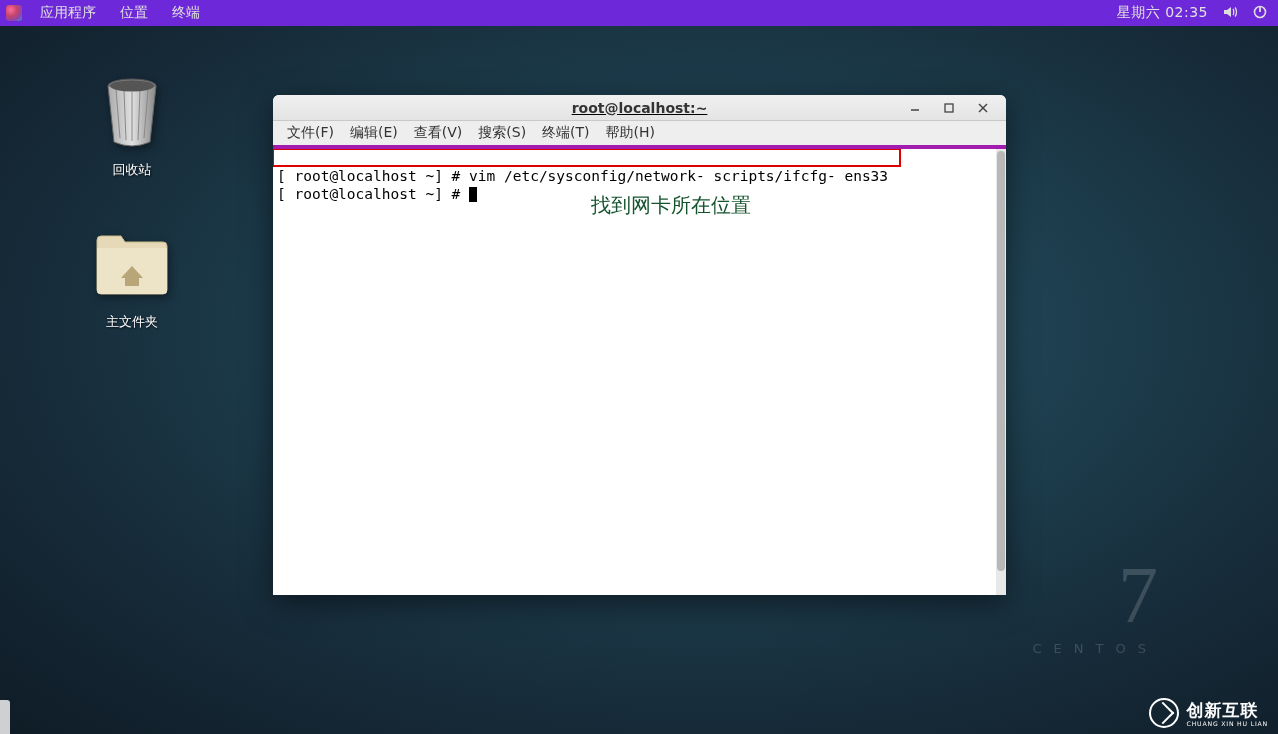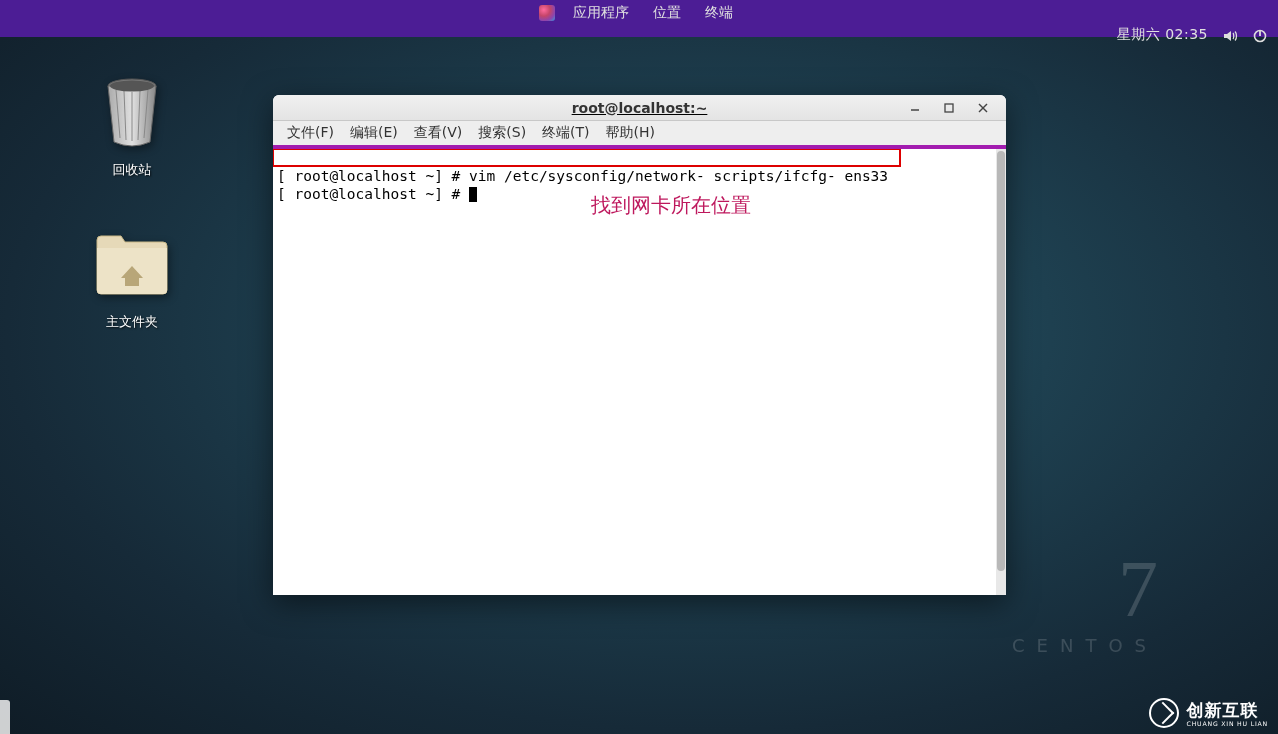--- a/index.html
+++ b/index.html
@@ -1,24 +1,24 @@
 <!DOCTYPE html>
 <html><head>
 <meta charset="utf-8">
 <style>
 * { margin: 0; padding: 0; box-sizing: border-box; }
 html, body { width: 1278px; height: 734px; overflow: hidden; font-family: "DejaVu Sans", sans-serif; }
 body { background: radial-gradient(ellipse at 55% 45%, #2a5c6e 0%, #1e4050 35%, #162a38 70%, #0f1c26 100%); position: relative; }
 
 
-.top-panel { position: absolute; top: 0; left: 0; right: 0; height: 37px; background: #4c1d95; color: #e0e0e0; display: flex; align-items: center; font-size: 14px; z-index: 10; flex-direction: column; }
+.top-panel { position: absolute; top: 0; left: 0; right: 0; height: 26px; background: #6d28d9; color: #e0e0e0; display: flex; align-items: center; font-size: 14px; z-index: 10; }
 .panel-left { display: flex; align-items: center; gap: 0; padding-left: 6px; }
 .panel-app-icon { width: 16px; height: 16px; margin-right: 6px; display: inline-block; background: radial-gradient(circle at 30% 30%, #ff6b9d 0%, #c44569 40%, #8e44ad 70%, #3498db 100%); border-radius: 3px; }
 .panel-item { padding: 4px 12px; cursor: pointer; }
-.panel-right { margin-left: auto; display: flex; align-items: flex-end; padding-right: 10px; gap: 14px; }
+.panel-right { margin-left: auto; display: flex; align-items: flex-start; padding-right: 10px; gap: 14px; }
 .panel-clock { font-size: 14px; letter-spacing: 0.5px; }
 .panel-icon { width: 16px; height: 16px; display: flex; align-items: center; justify-content: center; cursor: pointer; }
 
 
 .desktop-icon { position: absolute; width: 100px; text-align: center; color: #fff; font-size: 13px; cursor: pointer; }
 .desktop-icon .label { margin-top: 6px; text-shadow: 1px 1px 2px rgba(0,0,0,0.8); }
 .trash-svg, .folder-svg { filter: drop-shadow(2px 3px 4px rgba(0,0,0,0.4)); }
 
 
 .window { position: absolute; left: 273px; top: 95px; width: 733px; height: 500px; background: #fff; border-radius: 6px 6px 0 0; box-shadow: 0 8px 30px rgba(0,0,0,0.5); display: flex; flex-direction: column; }
@@ -26,26 +26,26 @@
 .titlebar-title { font-weight: bold; font-size: 14px; color: #333; }
 .titlebar-buttons { position: absolute; right: 6px; display: flex; gap: 0; }
 .titlebar-btn { width: 34px; height: 28px; display: flex; align-items: center; justify-content: center; cursor: pointer; font-size: 12px; color: #444; }
 .menubar { height: 28px; background: #eeeeee; border-bottom: 4px solid #a21caf; display: flex; align-items: center; padding: 0 6px; font-size: 14px; color: #333; }
 .menu-item { padding: 3px 8px; cursor: pointer; }
 .terminal-body { flex: 1; background: #fff; position: relative; font-family: "DejaVu Sans Mono", monospace; font-size: 14.5px; line-height: 18px; color: #000; padding: 18px 4px; overflow: hidden; }
 .terminal-scrollbar { position: absolute; right: 0; top: 0; bottom: 0; width: 10px; background: #e8e8e8; }
 .terminal-thumb { position: absolute; left: 1px; right: 1px; top: 2px; height: 420px; background: #b8b8b8; border-radius: 4px; }
 .redbox { position: absolute; border: 2px solid #d00; pointer-events: none; }
 .cursor-block { display: inline-block; width: 8px; height: 15px; background: #000; vertical-align: text-bottom; }
-.annotation { position: absolute; color: #be185d; font-family: "SimSun", serif; font-size: 20px; font-weight: 500; }
+.annotation { position: absolute; color: #14532d; font-family: "SimSun", serif; font-size: 20px; font-weight: 500; }
 
 
 .centos-mark { position: absolute; right: 120px; bottom: 78px; color: rgba(255,255,255,0.16); text-align: right; pointer-events: none; }
 .centos-7 { font-size: 80px; font-weight: 300; font-family: "Times New Roman", serif; line-height: 1; }
-.centos-text { font-size: 18px; letter-spacing: 12px; margin-top: 6px; }
+.centos-text { font-size: 13px; letter-spacing: 12px; margin-top: 6px; }
 
 
 .winlist { position: absolute; left: 0; bottom: 0; width: 10px; height: 34px; background: rgba(240,240,240,0.85); border-top-right-radius: 3px; }
 
 
 .brand { position: absolute; right: 10px; bottom: 6px; display: flex; align-items: center; gap: 8px; color: #fff; }
 .brand-circle { width: 30px; height: 30px; border: 2.5px solid #fff; border-radius: 50%; position: relative; }
 .brand-circle::before { content: ""; position: absolute; width: 14px; height: 14px; border-right: 2.5px solid #fff; border-bottom: 2.5px solid #fff; transform: rotate(-45deg); left: 4px; top: 5px; }
 .brand-text-cn { font-size: 17px; font-weight: bold; letter-spacing: 1px; }
 .brand-text-en { font-size: 6.2px; letter-spacing: 0.8px; margin-top: -2px; }

